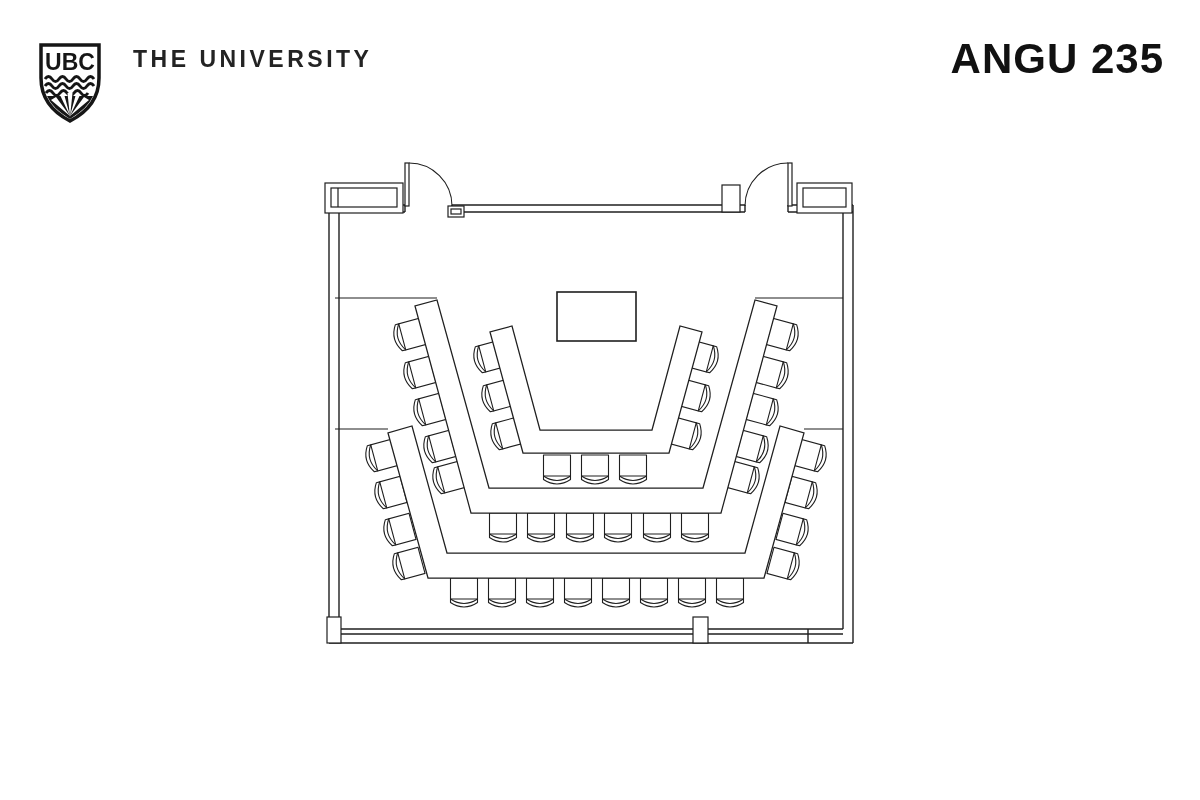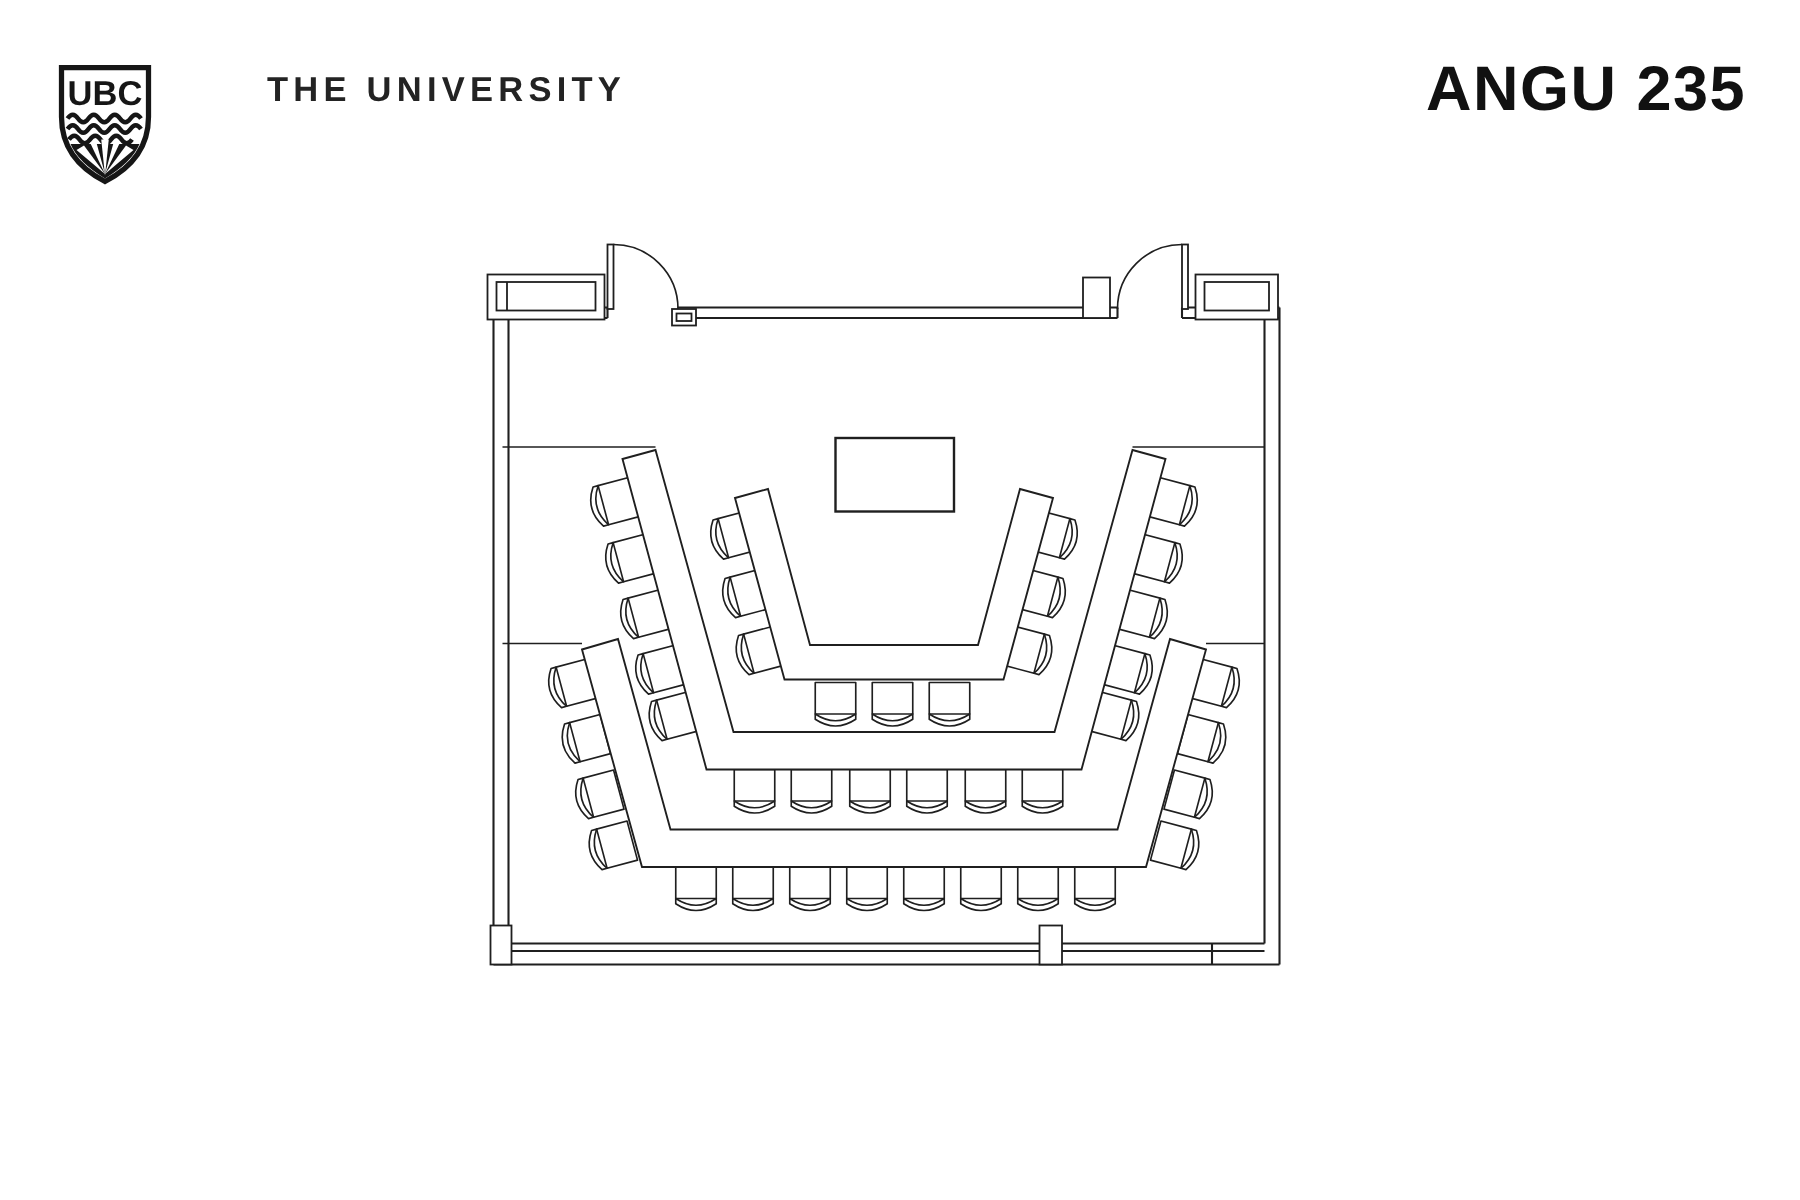--- a/index.html
+++ b/index.html
@@ -3,21 +3,21 @@
 <meta charset="utf-8">
 <style>
   html,body{margin:0;padding:0;}
   body{
     width:1200px;height:800px;background:#ffffff;position:relative;overflow:hidden;
     font-family:"Liberation Sans", sans-serif;
   }
   .logo{position:absolute;left:38px;top:42px;width:64px;height:82px;}
   .uni-name{
     position:absolute;left:133px;top:44px;
-    font-weight:bold;font-size:23px;letter-spacing:3.5px;line-height:31px;color:#232323;margin-left:45px;
+    font-weight:bold;font-size:23px;letter-spacing:3.5px;line-height:31px;color:#232323;
   }
   .room-label{
     position:absolute;top:35px;right:36px;
     font-weight:bold;font-size:42px;letter-spacing:1px;color:#111;text-align:center;
   }
   #plan{position:absolute;left:318px;top:150px;width:548px;height:508px;}
 </style>
 </head>
 <body>
 

